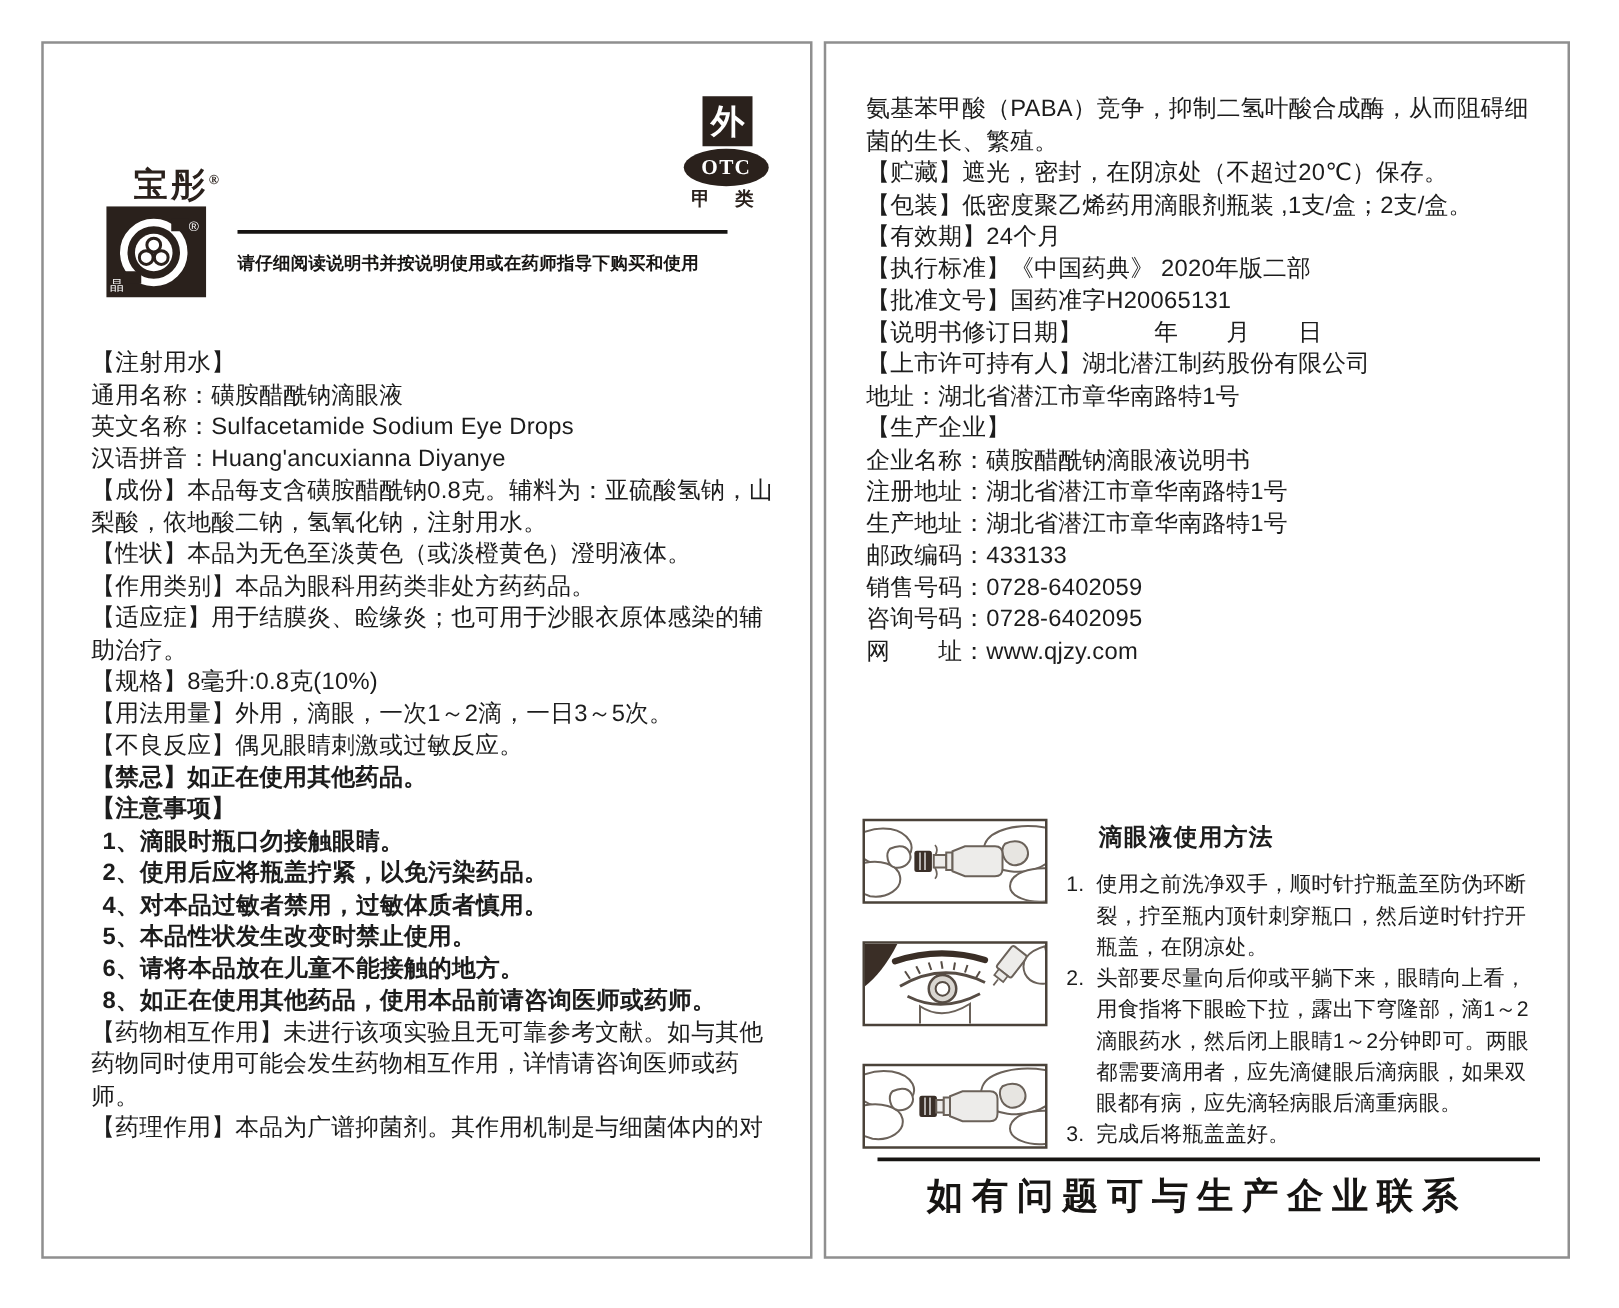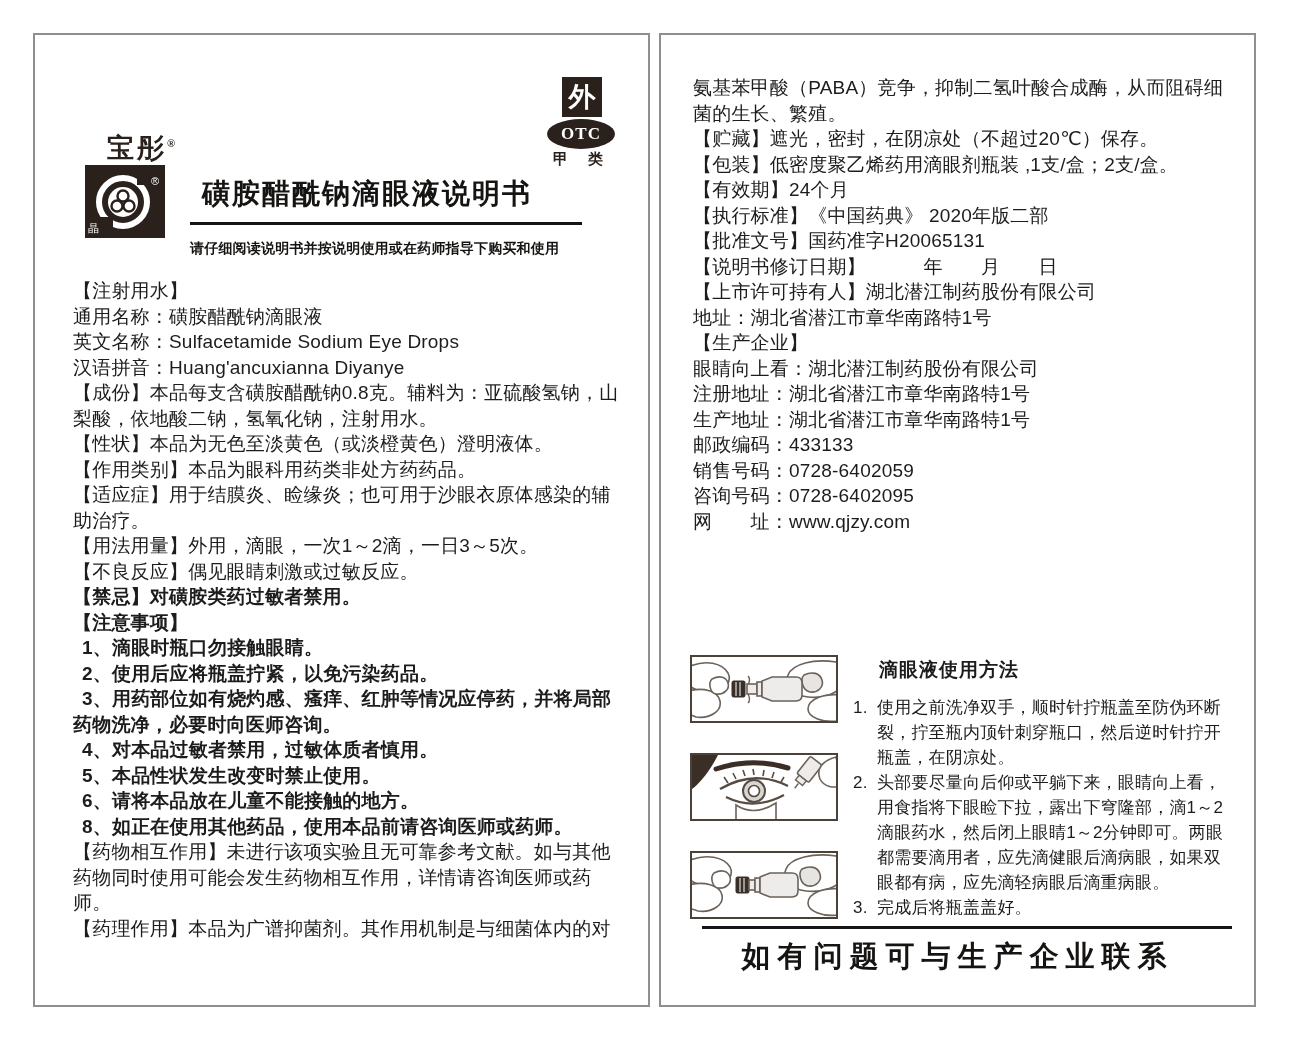--- a/index.html
+++ b/index.html
@@ -100,41 +100,40 @@
     </svg>
   </div>
 
   <div class="otc-block">
     <div class="otc-outer">外</div>
     <div class="otc-oval">OTC</div>
     <div class="otc-class">甲 类</div>
   </div>
 
   <div class="title-block">
-    <div class="main-title">磺胺醋酰钠滴眼液说明书</div>
     <div class="title-rule"></div>
     <div class="read-note">请仔细阅读说明书并按说明使用或在药师指导下购买和使用</div>
   </div>
 
   <div class="body-text left-body">
       <div class="para">【注射用水】</div>
       <div class="para">通用名称：磺胺醋酰钠滴眼液</div>
       <div class="para">英文名称：Sulfacetamide Sodium Eye Drops</div>
       <div class="para">汉语拼音：Huang'ancuxianna Diyanye</div>
       <div class="para">【成份】本品每支含磺胺醋酰钠0.8克。辅料为：亚硫酸氢钠，山梨酸，依地酸二钠，氢氧化钠，注射用水。</div>
       <div class="para">【性状】本品为无色至淡黄色（或淡橙黄色）澄明液体。</div>
       <div class="para">【作用类别】本品为眼科用药类非处方药药品。</div>
       <div class="para">【适应症】用于结膜炎、睑缘炎；也可用于沙眼衣原体感染的辅助治疗。</div>
+      <div class="para">【规格】8毫升:0.8克(10%)</div>
       <div class="para">【用法用量】外用，滴眼，一次1～2滴，一日3～5次。</div>
       <div class="para">【不良反应】偶见眼睛刺激或过敏反应。</div>
-      <div class="para bold">【禁忌】对磺胺类药过敏者禁用。</div>
+      <div class="para bold">【禁忌】如正在使用其他药品。</div>
       <div class="para bold">【注意事项】</div>
       <div class="para bold indent">1、滴眼时瓶口勿接触眼睛。</div>
       <div class="para bold indent">2、使用后应将瓶盖拧紧，以免污染药品。</div>
-      <div class="para bold indent">3、用药部位如有烧灼感、瘙痒、红肿等情况应停药，并将局部药物洗净，必要时向医师咨询。</div>
       <div class="para bold indent">4、对本品过敏者禁用，过敏体质者慎用。</div>
       <div class="para bold indent">5、本品性状发生改变时禁止使用。</div>
       <div class="para bold indent">6、请将本品放在儿童不能接触的地方。</div>
       <div class="para bold indent">8、如正在使用其他药品，使用本品前请咨询医师或药师。</div>
       <div class="para">【药物相互作用】未进行该项实验且无可靠参考文献。如与其他药物同时使用可能会发生药物相互作用，详情请咨询医师或药师。</div>
       <div class="para">【药理作用】本品为广谱抑菌剂。其作用机制是与细菌体内的对</div>
     </div>
 </div>
 
 <div class="page page-right">
@@ -143,21 +142,21 @@
       <div class="para">氨基苯甲酸（PABA）竞争，抑制二氢叶酸合成酶，从而阻碍细菌的生长、繁殖。</div>
       <div class="para">【贮藏】遮光，密封，在阴凉处（不超过20℃）保存。</div>
       <div class="para">【包装】低密度聚乙烯药用滴眼剂瓶装 ,1支/盒；2支/盒。</div>
       <div class="para">【有效期】24个月</div>
       <div class="para">【执行标准】《中国药典》 2020年版二部</div>
       <div class="para">【批准文号】国药准字H20065131</div>
       <div class="para">【说明书修订日期】　　　年　　月　　日</div>
       <div class="para">【上市许可持有人】湖北潜江制药股份有限公司</div>
       <div class="para">地址：湖北省潜江市章华南路特1号</div>
       <div class="para">【生产企业】</div>
-      <div class="para">眼睛向上看：湖北潜江制药股份有限公司</div>
+      <div class="para">企业名称：磺胺醋酰钠滴眼液说明书</div>
       <div class="para">注册地址：湖北省潜江市章华南路特1号</div>
       <div class="para">生产地址：湖北省潜江市章华南路特1号</div>
       <div class="para">邮政编码：433133</div>
       <div class="para">销售号码：0728-6402059</div>
       <div class="para">咨询号码：0728-6402095</div>
       <div class="para">网　　址：www.qjzy.com</div>
     </div>
 
   <div class="illus-col">
     <div class="illus-box">

